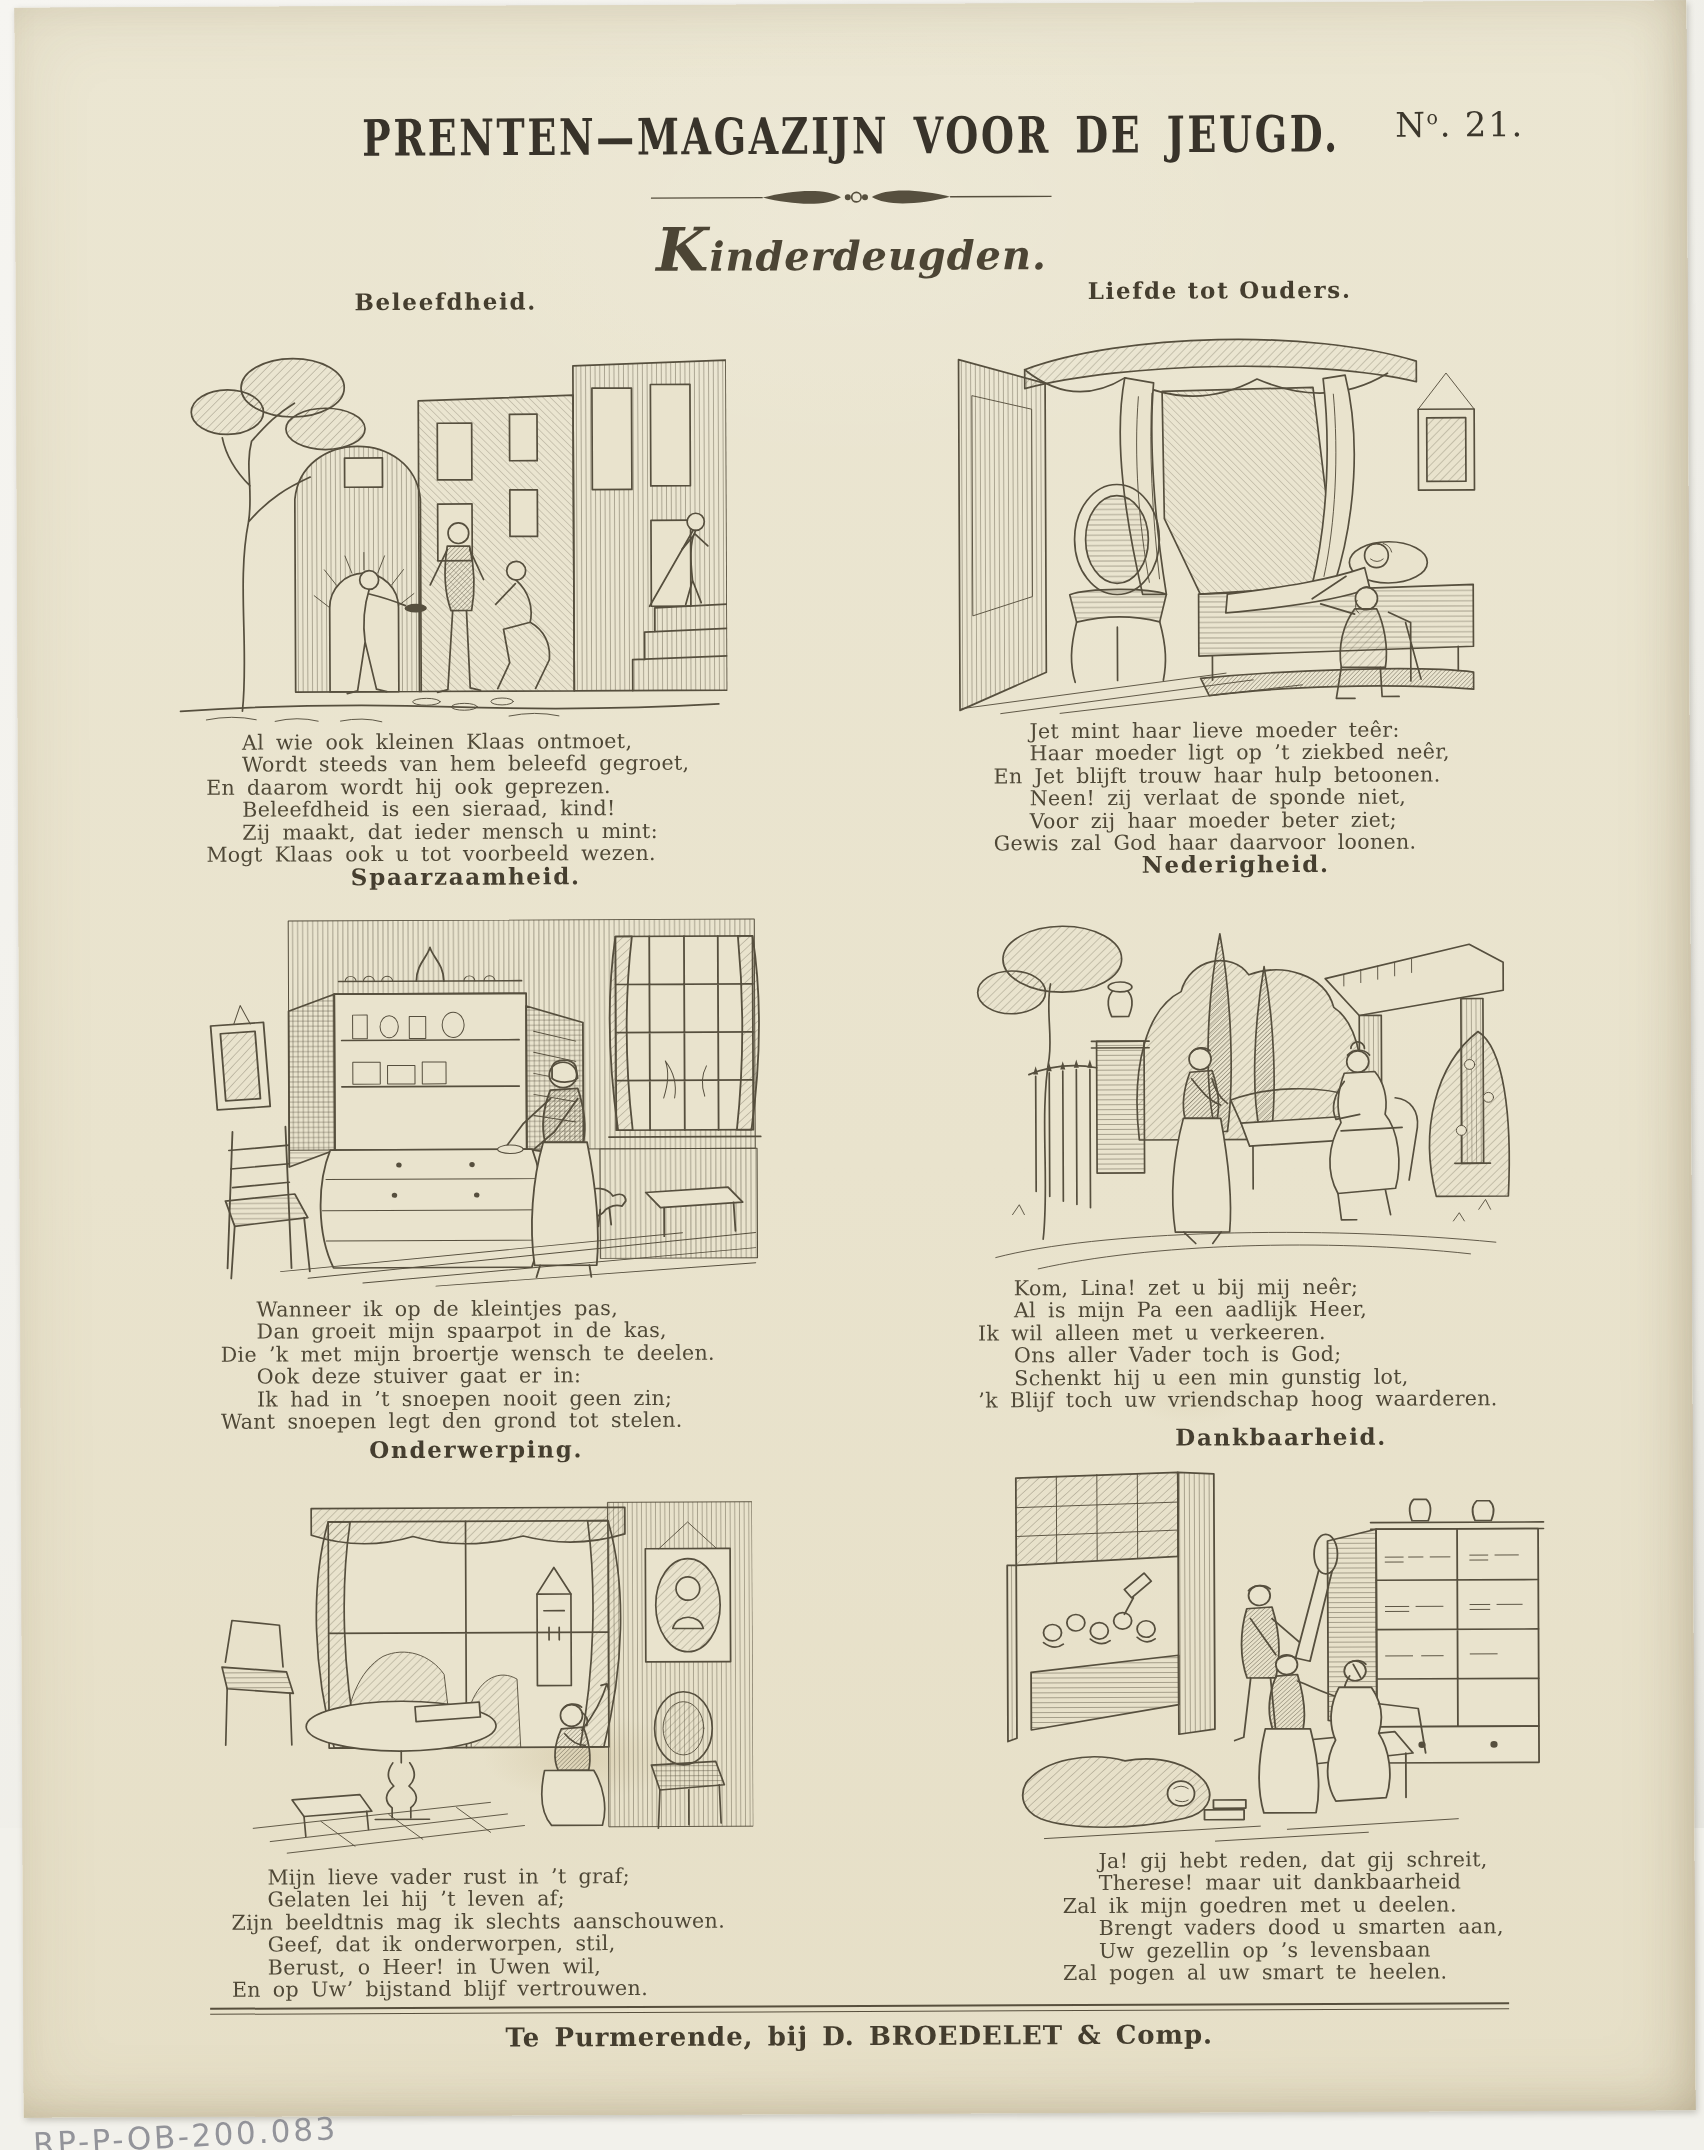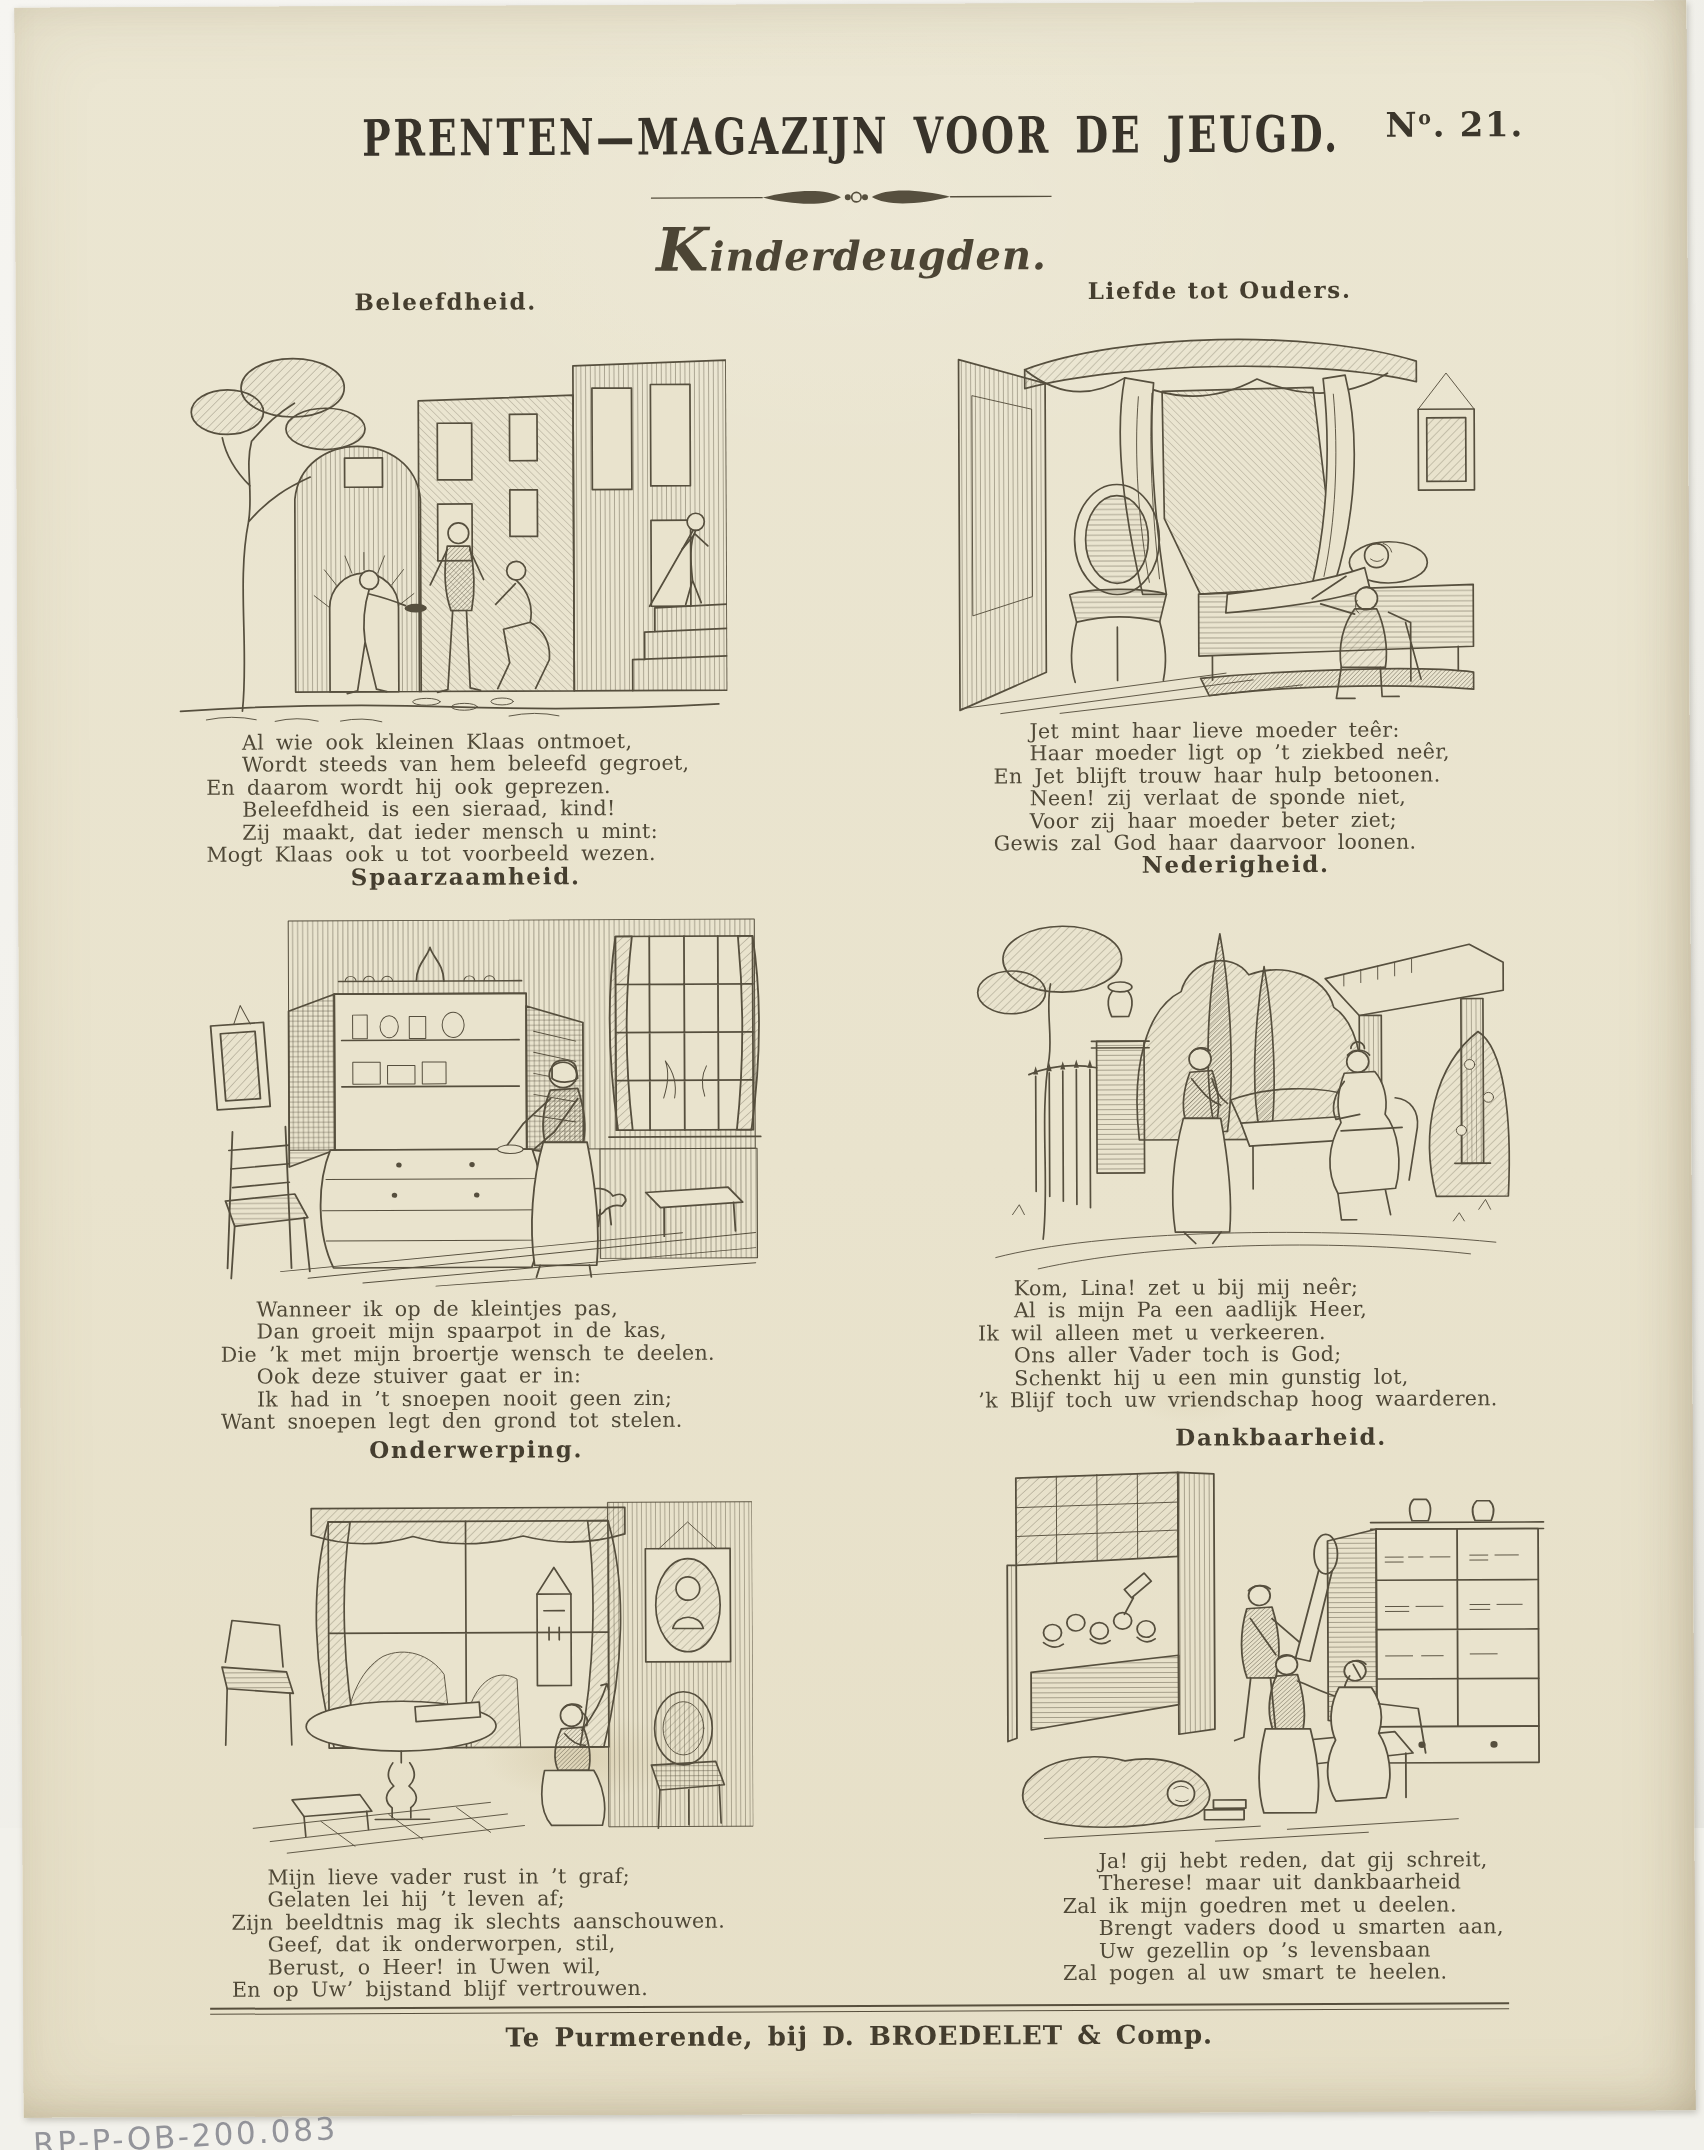--- a/index.html
+++ b/index.html
@@ -15,21 +15,21 @@
       linear-gradient(180deg,#ebe6d2 0%,#e9e3cd 55%,#e6dfc7 100%);
     box-shadow:
       inset 0 0 77px rgba(140,124,84,.16),
       inset -24px 0 52px -26px rgba(120,104,68,.32),
       inset 0 -22.4px 47px -27.5px rgba(120,104,68,.24),
       1.7px 2.6px 6.9px rgba(60,55,40,.25);}
   
   .masthead-title{position:absolute;top:102px;left:0;width:100%;margin:0;
     text-align:center;font-weight:bold;font-size:38px;letter-spacing:2.6px;word-spacing:8.6px;
     color:#38332а;color:#38332a;transform:scaleY(1.32);transform-origin:top center;}
-  .issue{position:absolute;top:103px;right:163px;font-weight:bold;font-size:34px;
+  .issue{position:absolute;top:103px;right:163px;font-weight:normal;font-size:34px;
     color:#3c372c;letter-spacing:1.7px;}
   .issue sup{font-size:19px;}
   .ornament{position:absolute;top:182px;left:0;width:100%;text-align:center;}
   .series{position:absolute;top:210px;left:0;width:100%;margin:0;text-align:center;
     font-style:italic;font-weight:bold;font-size:40px;color:#4c4535;letter-spacing:0.9px;}
   .series::first-letter{font-size:1.5em;}
   
   .panel{position:absolute;text-align:center;}
   .panel h3{margin:0 0 6.9px 0;font-size:23px;font-weight:bold;color:#453e2f;letter-spacing:1.7px;}
   .panel figure{margin:0;}

